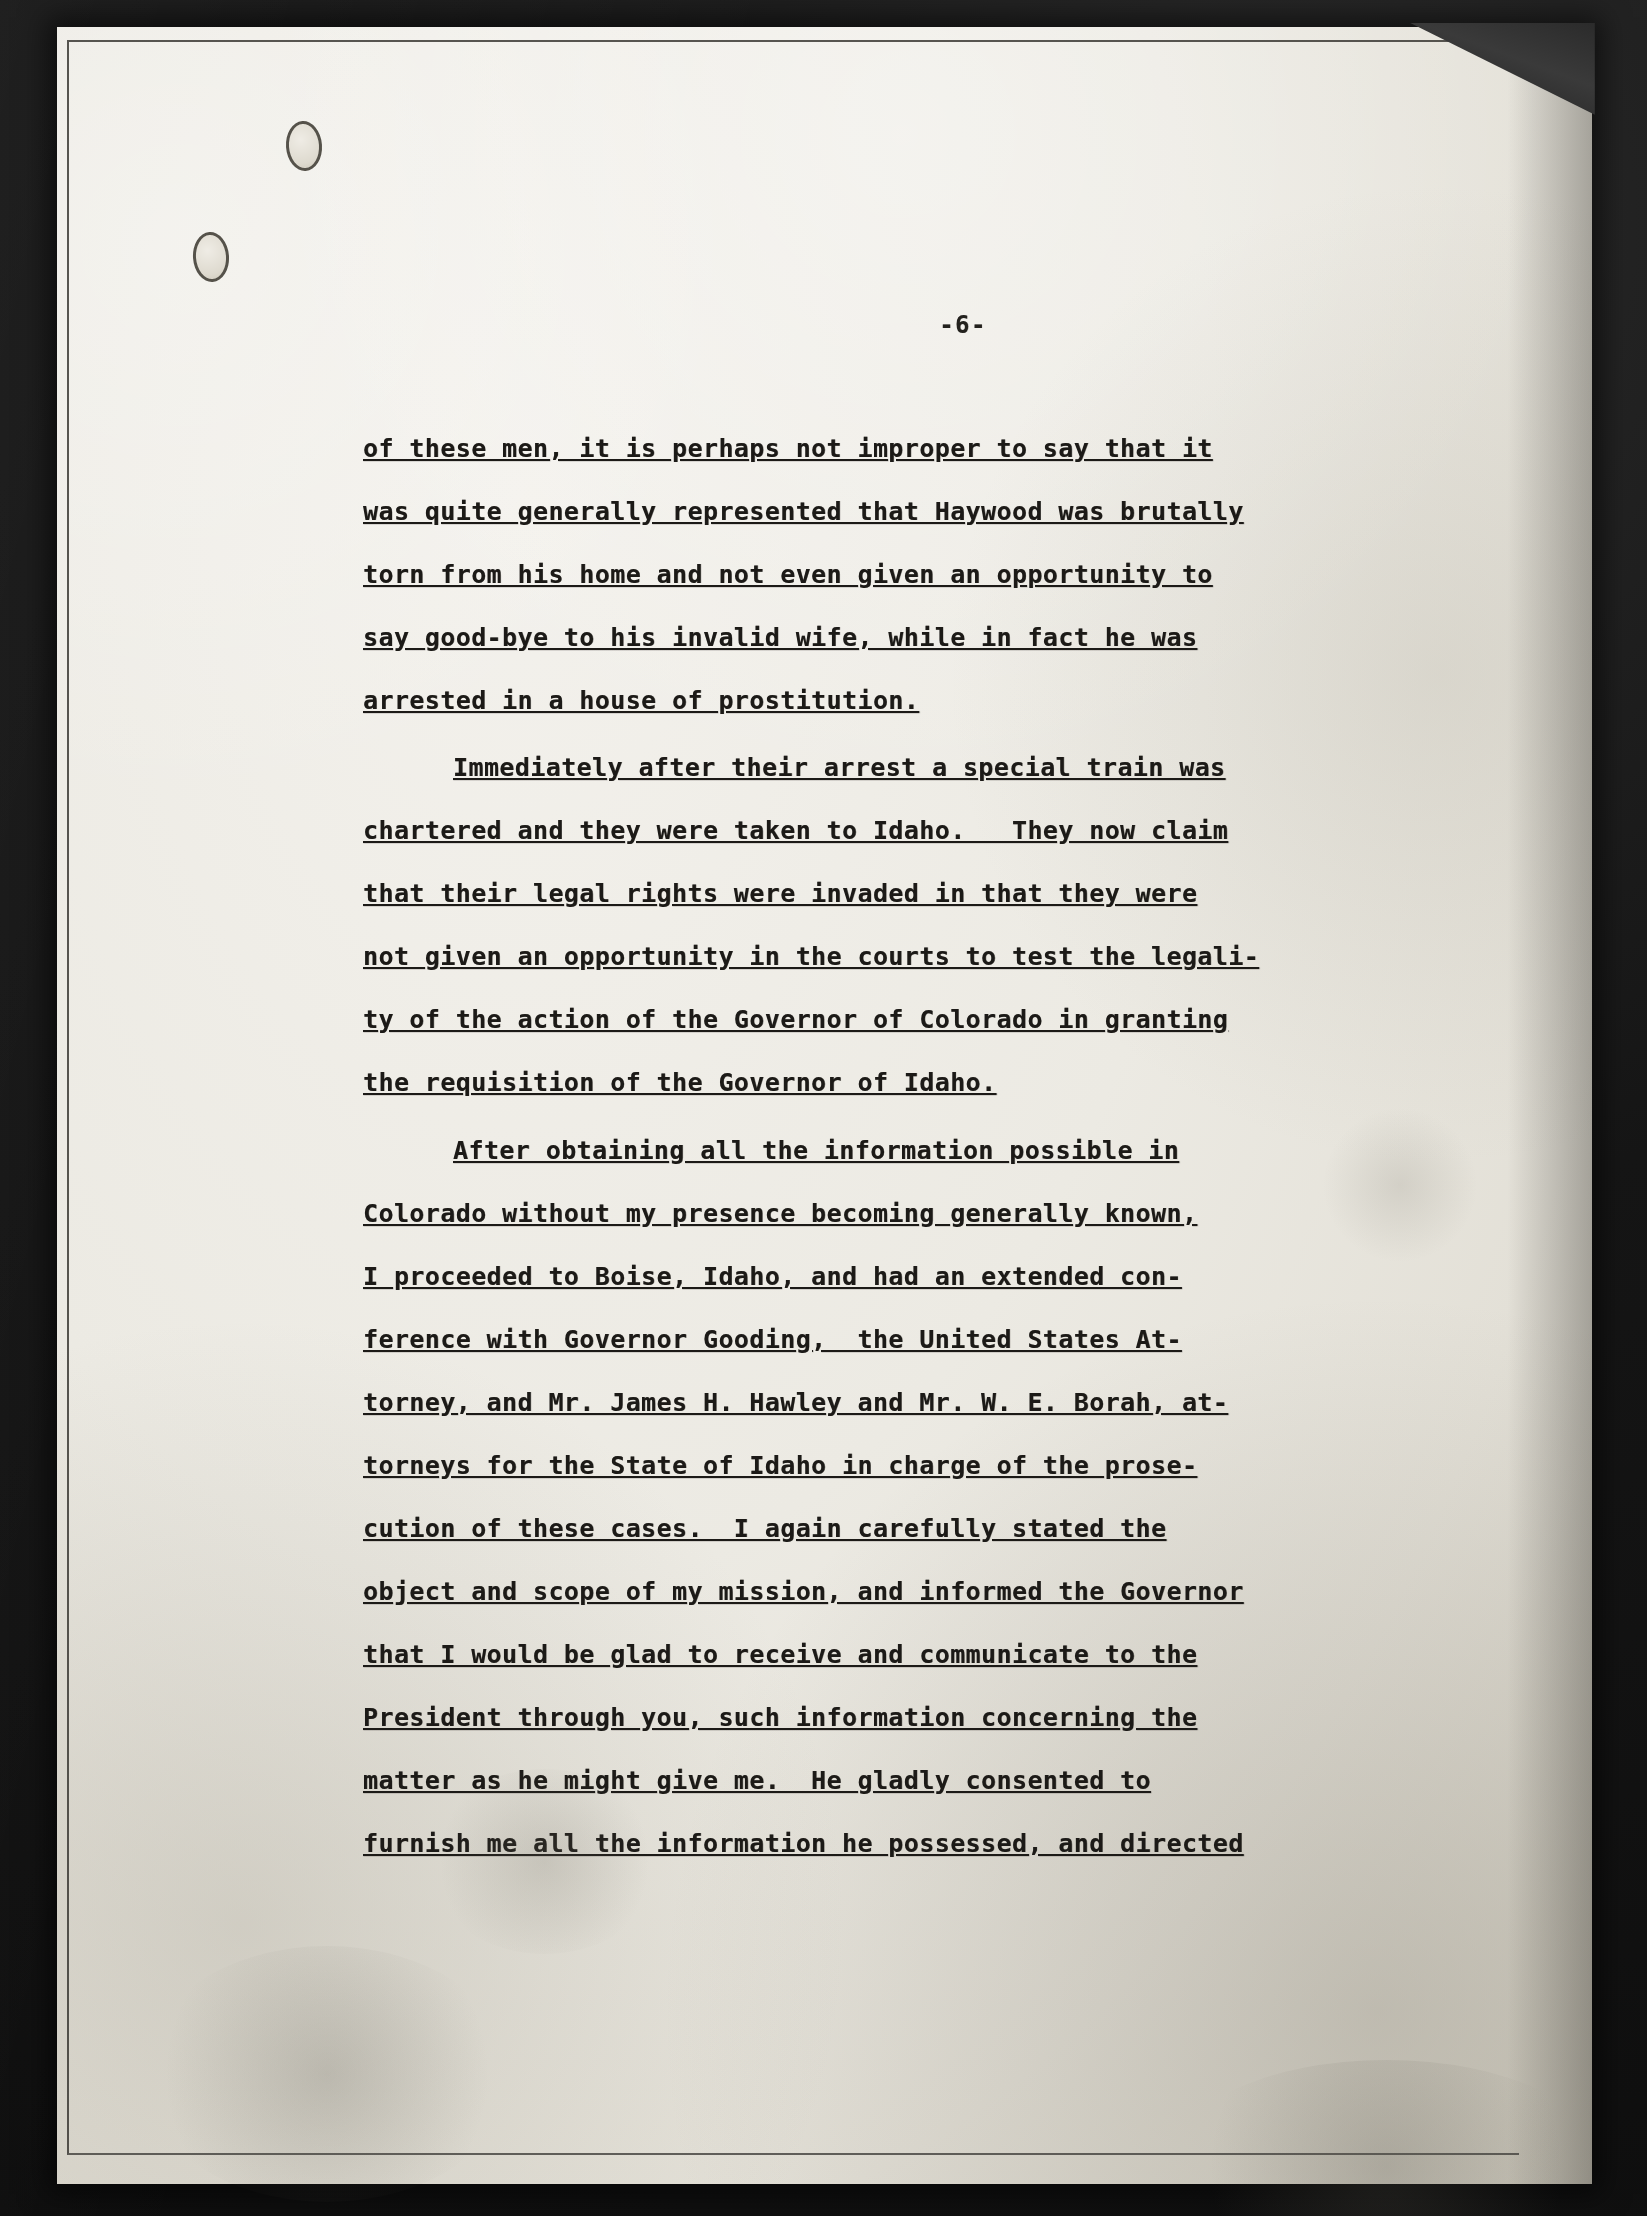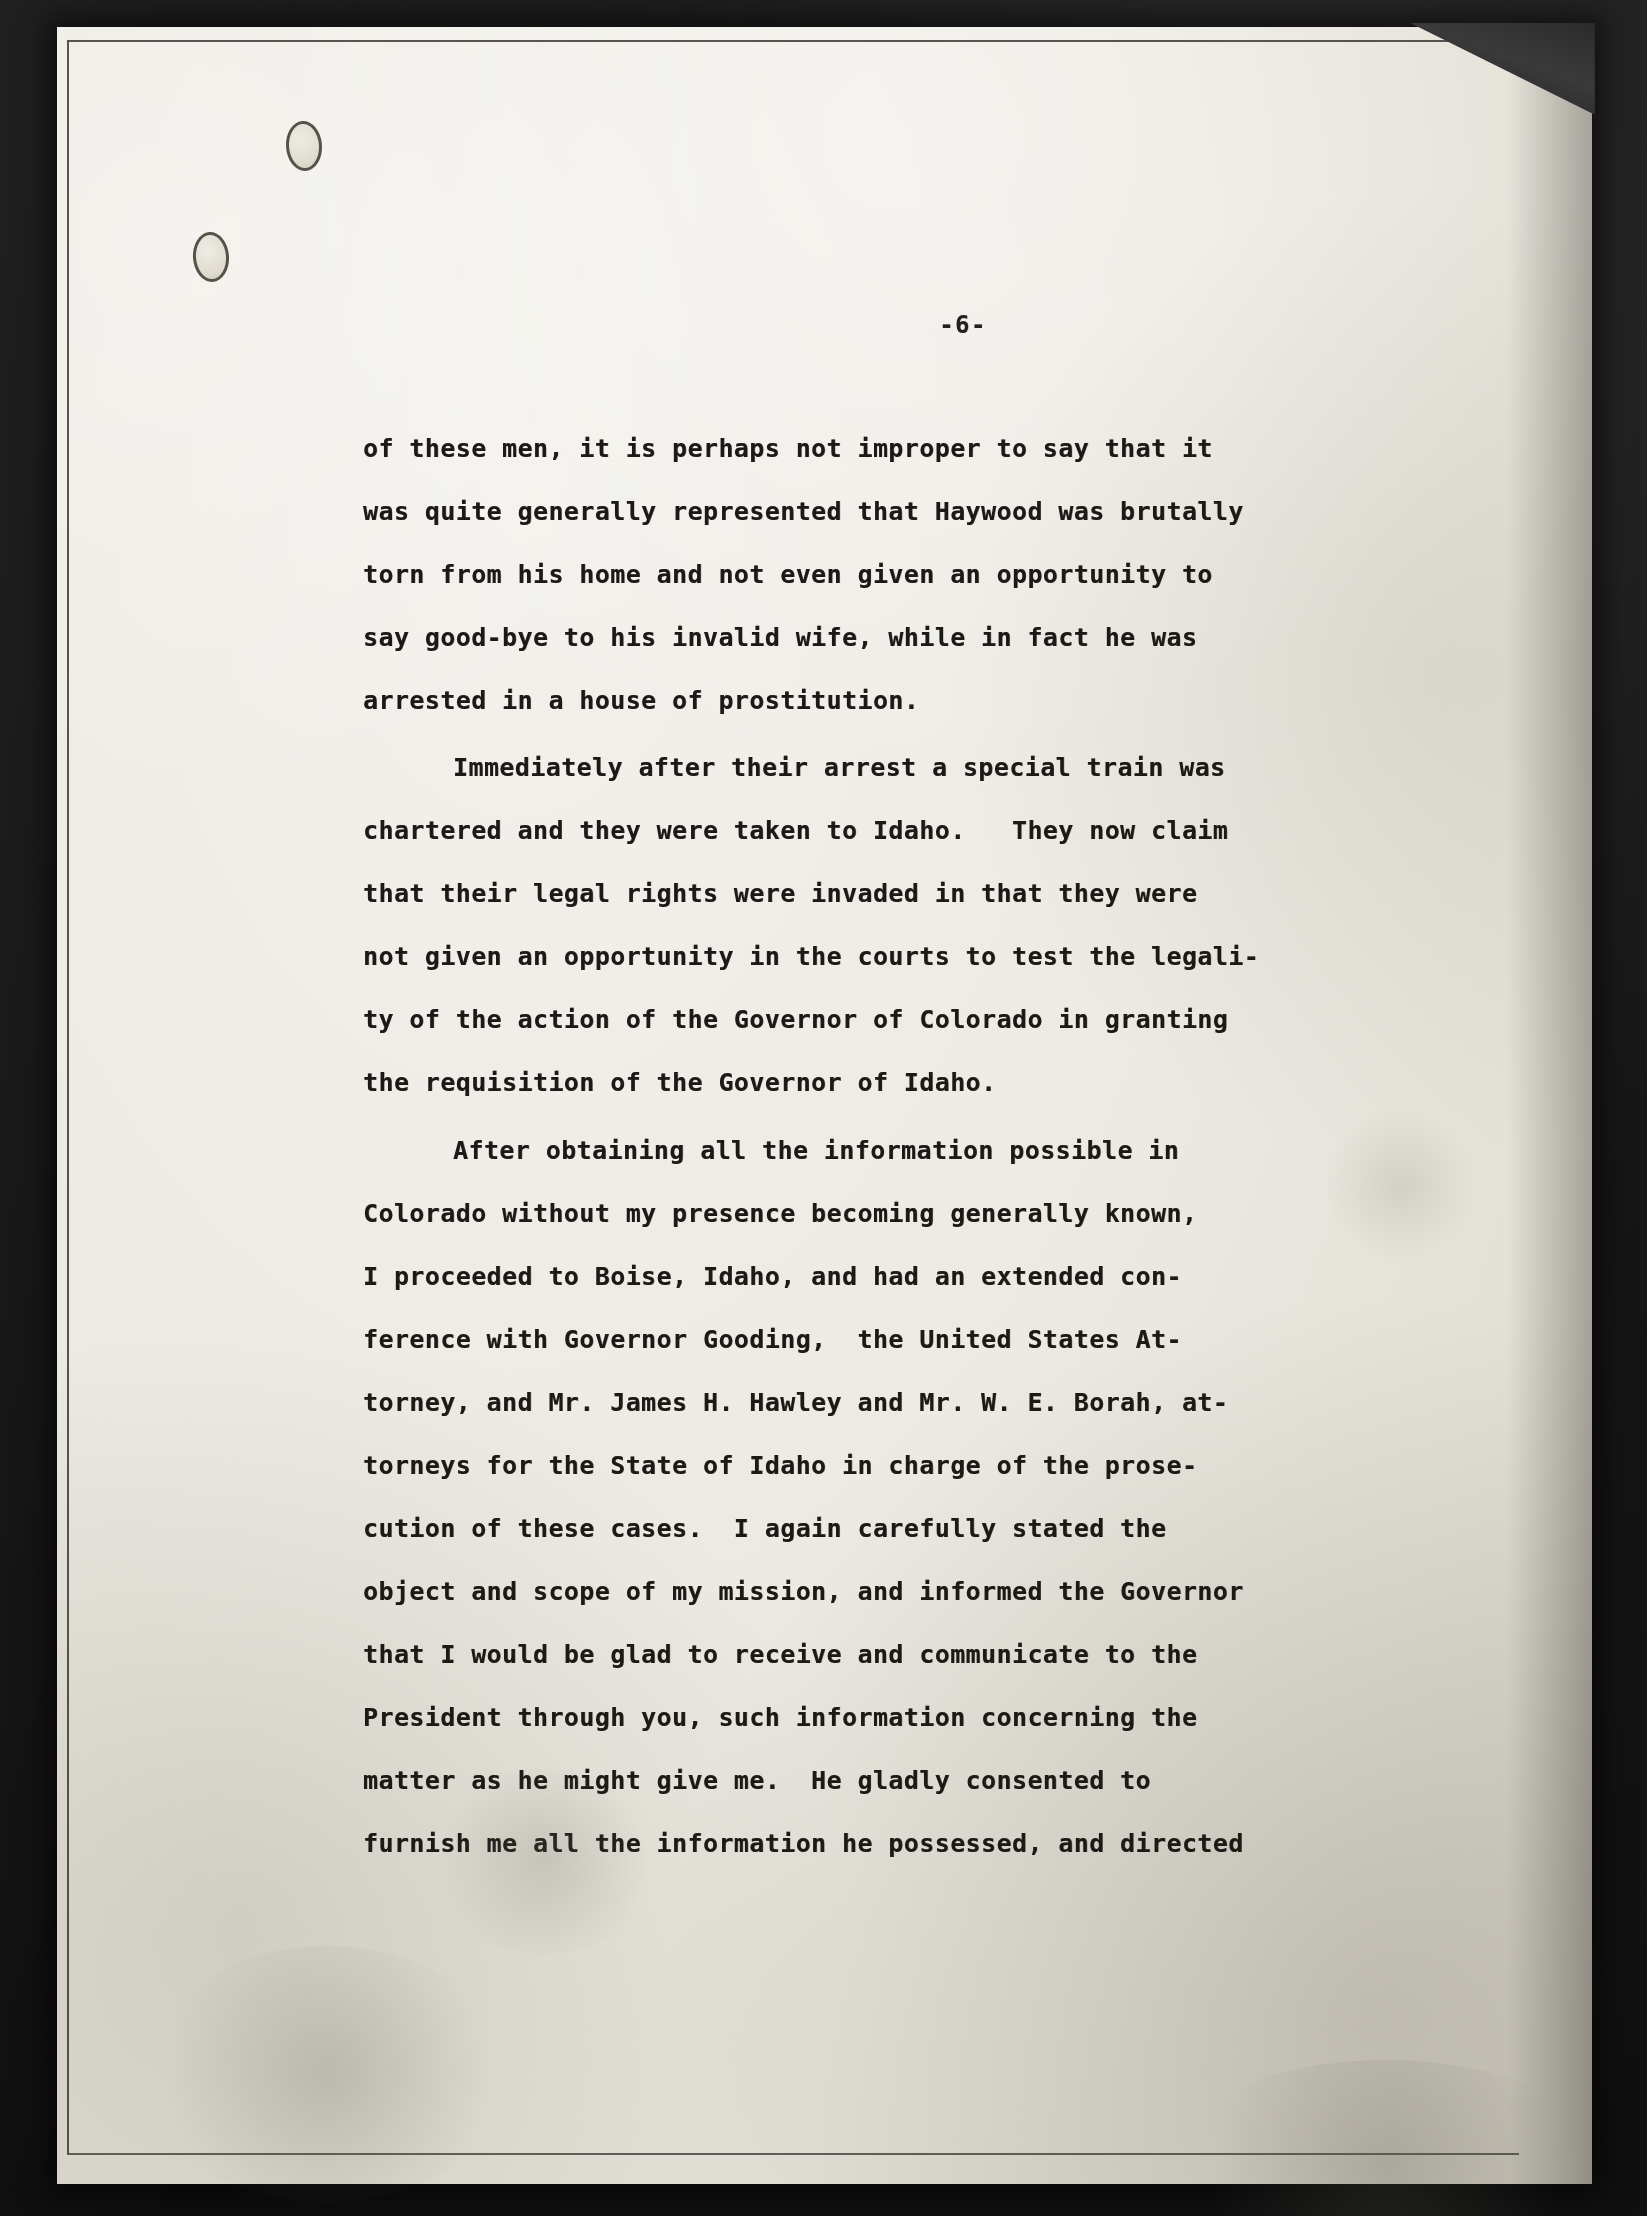--- a/index.html
+++ b/index.html
@@ -118,20 +118,21 @@
   }
   .para {
     font-size: 25px;
     line-height: 63px;
     letter-spacing: 0.4px;
     color: #1c1a17;
     margin: 0 0 4.3px 0;
     font-weight: 700;
     text-shadow: 0.4px 0.3px 0.4px rgba(20,18,14,0.45);
     white-space: pre-wrap;
+    text-decoration: underline;
   }
   .para.indent { text-indent: 90px; }
 
   
   .smudge {
     position: absolute;
     border-radius: 50%;
     pointer-events: none;
   }
   .s1 { left: 370px; top: 1742px; width: 235px; height: 185px;

